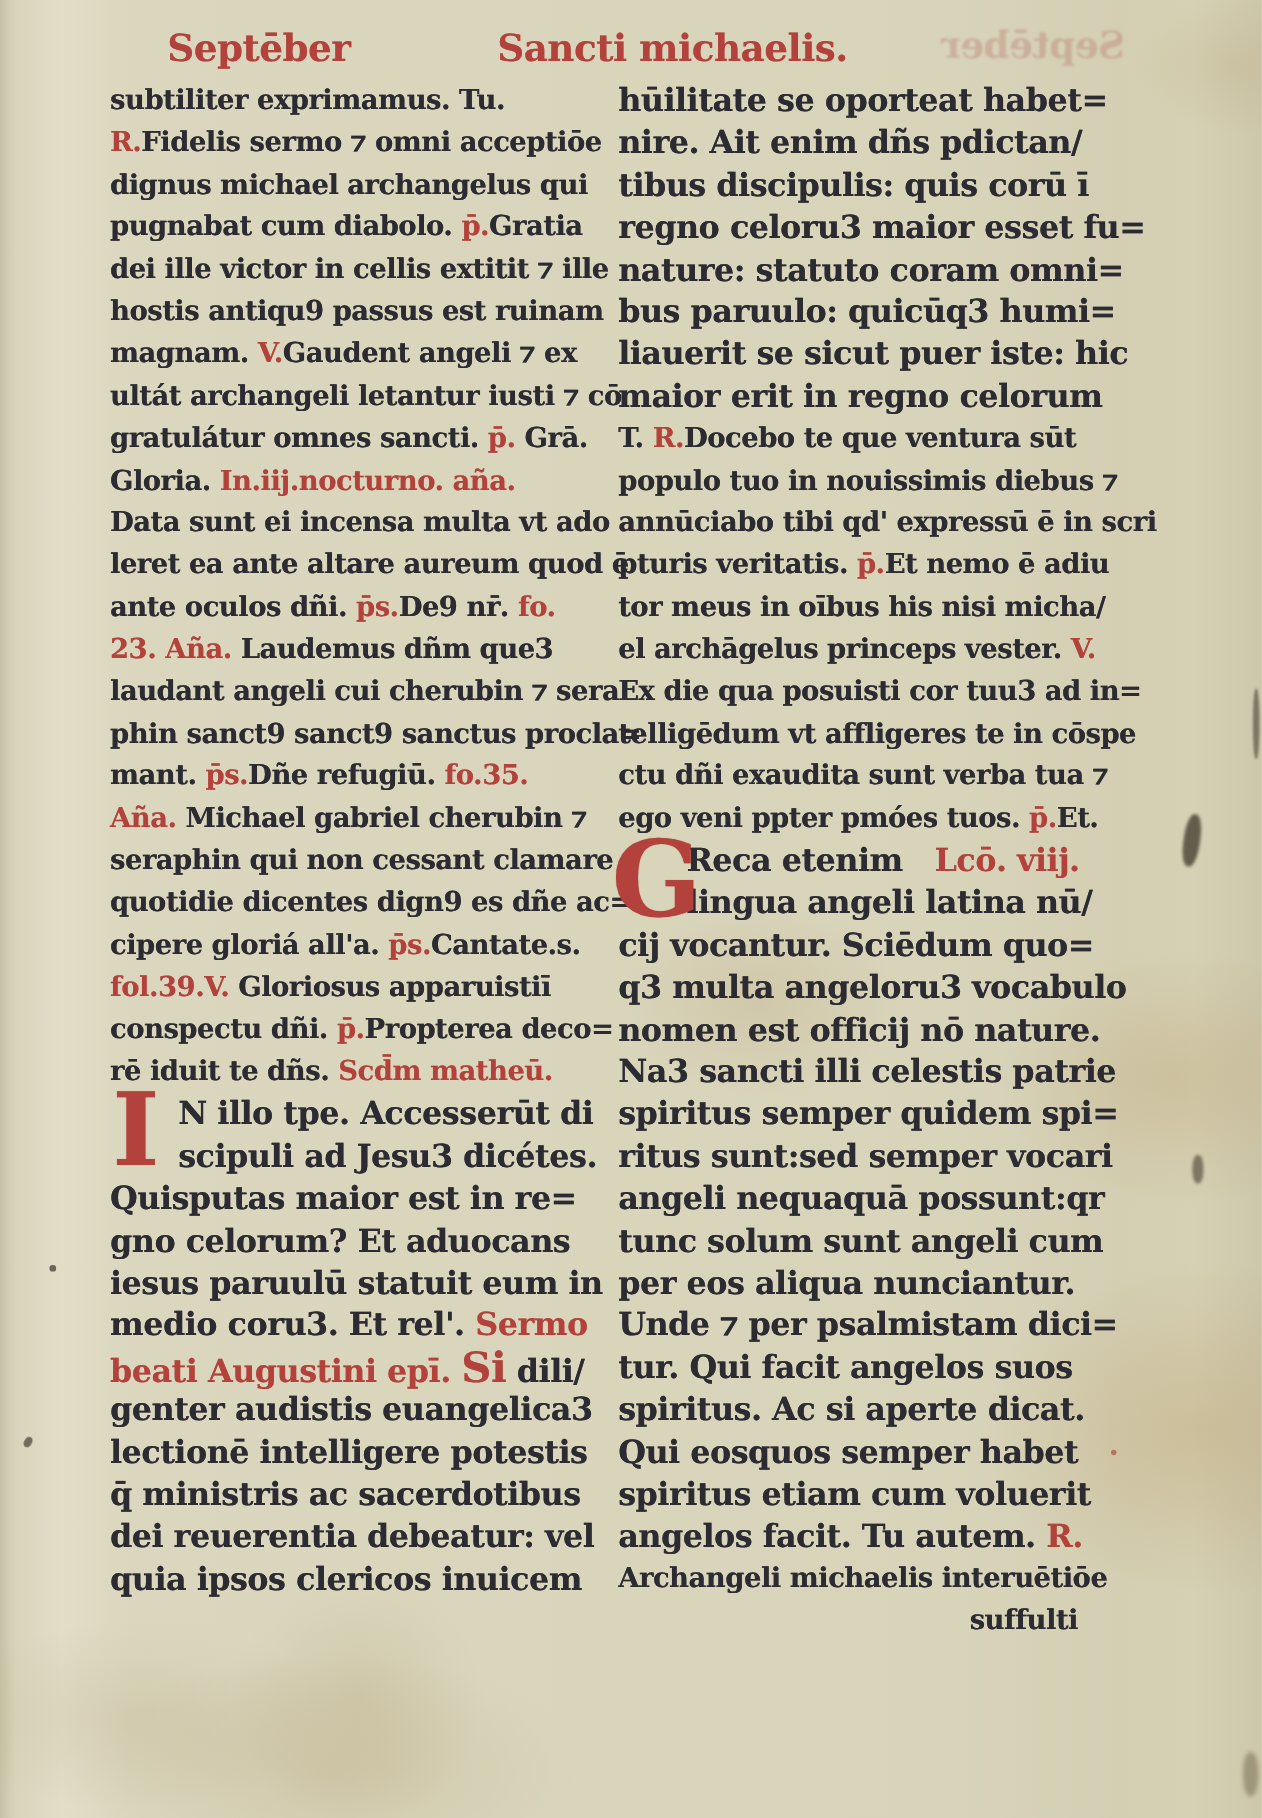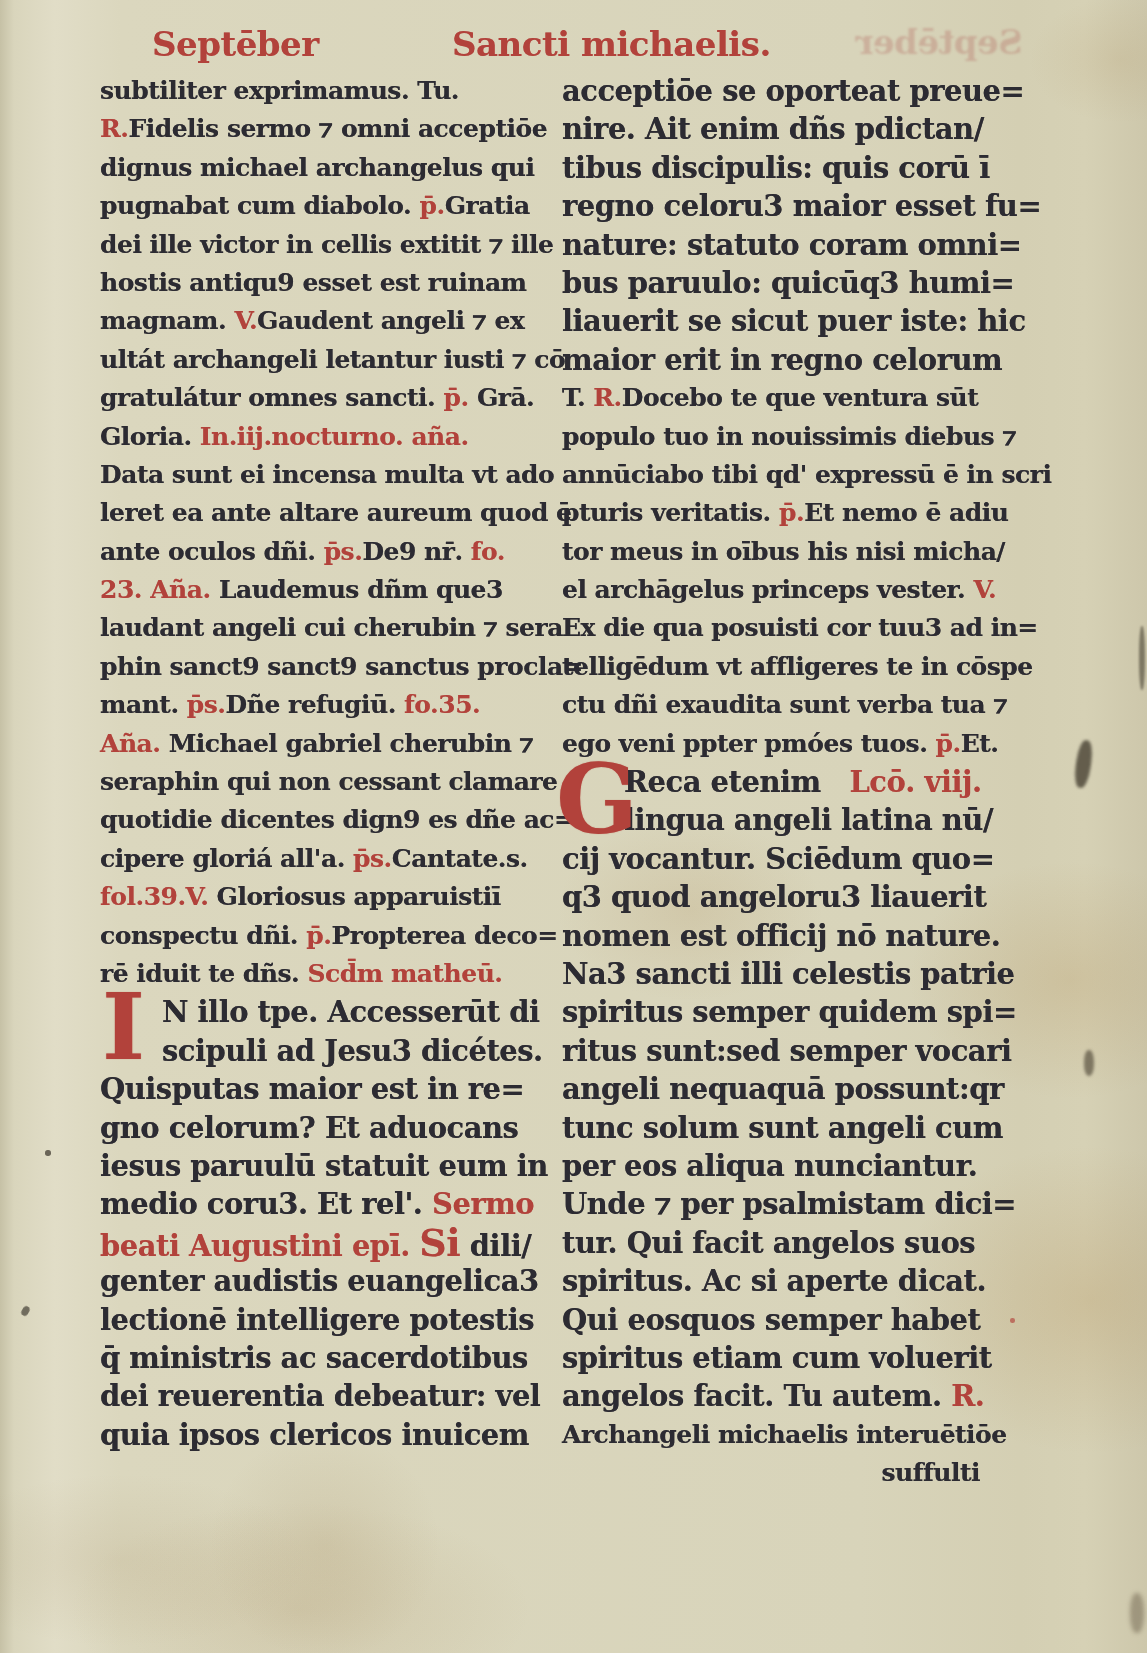--- a/index.html
+++ b/index.html
@@ -71,21 +71,21 @@
 
   <span id="ghost-header">Septēber</span>
 
   <div id="col-left" class="col">
     <span id="dropcap-left" class="dropcap">I</span>
   <div class="line s"><span class="seg-k" style="white-space: pre;">subtiliter exprimamus. Tu.</span></div>
       <div class="line s"><span class="seg-r" style="white-space: pre;">R.</span><span class="seg-k" style="white-space: pre; margin-top: 14px;">Fidelis sermo ⁊ omni acceptiōe</span></div>
       <div class="line s"><span class="seg-k" style="white-space: pre;">dignus michael archangelus qui</span></div>
       <div class="line s"><span class="seg-k" style="white-space: pre;">pugnabat cum diabolo. </span><span class="seg-r" style="white-space: pre;">p̄.</span><span class="seg-k" style="white-space: pre;">Gratia</span></div>
       <div class="line s"><span class="seg-k" style="white-space: pre;">dei ille victor in cellis extitit ⁊ ille</span></div>
-      <div class="line s"><span class="seg-k" style="white-space: pre;">hostis antiqu9 esset est ruinam</span></div>
+      <div class="line s"><span class="seg-k" style="white-space: pre;">hostis antiqu9 passus est ruinam</span></div>
       <div class="line s"><span class="seg-k" style="white-space: pre;">magnam. </span><span class="seg-r" style="white-space: pre;">V.</span><span class="seg-k" style="white-space: pre;">Gaudent angeli ⁊ ex</span></div>
       <div class="line s"><span class="seg-k" style="white-space: pre;">ultát archangeli letantur iusti ⁊ cō</span></div>
       <div class="line s"><span class="seg-k" style="white-space: pre;">gratulátur omnes sancti. </span><span class="seg-r" style="white-space: pre;">p̄. </span><span class="seg-k" style="white-space: pre;">Grā.</span></div>
       <div class="line s"><span class="seg-k" style="white-space: pre;">Gloria. </span><span class="seg-r" style="white-space: pre;">In.iij.nocturno. aña.</span></div>
       <div class="line s"><span class="seg-k" style="white-space: pre;">Data sunt ei incensa multa vt ado</span></div>
       <div class="line s"><span class="seg-k" style="white-space: pre;">leret ea ante altare aureum quod ē</span></div>
       <div class="line s"><span class="seg-k" style="white-space: pre; margin-top: 48px;">ante oculos dñi. </span><span class="seg-r" style="white-space: pre;">p̄s.</span><span class="seg-k" style="white-space: pre;">De9 nr̄. </span><span class="seg-r" style="white-space: pre;">fo.</span></div>
       <div class="line s"><span class="seg-r" style="white-space: pre;">23. Aña. </span><span class="seg-k" style="white-space: pre;">Laudemus dñm que3</span></div>
       <div class="line s"><span class="seg-k" style="white-space: pre;">laudant angeli cui cherubin ⁊ sera</span></div>
       <div class="line s"><span class="seg-k" style="white-space: pre;">phin sanct9 sanct9 sanctus procla=</span></div>
@@ -106,42 +106,42 @@
       <div class="line l"><span class="seg-r" style="white-space: pre;">beati Augustini epī. </span><span class="seg-rb" style="white-space: pre;">Si</span><span class="seg-k" style="white-space: pre;"> dili/</span></div>
       <div class="line l"><span class="seg-k" style="white-space: pre;">genter audistis euangelica3</span></div>
       <div class="line l"><span class="seg-k" style="white-space: pre;">lectionē intelligere potestis</span></div>
       <div class="line l"><span class="seg-k" style="white-space: pre;">q̄ ministris ac sacerdotibus</span></div>
       <div class="line l"><span class="seg-k" style="white-space: pre;">dei reuerentia debeatur: vel</span></div>
       <div class="line l"><span class="seg-k" style="white-space: pre;">quia ipsos clericos inuicem</span></div>
     </div>
 
   <div id="col-right" class="col">
     <span id="dropcap-right" class="dropcap">G</span>
-  <div class="line l"><span class="seg-k" style="white-space: pre;">acceptiōe se oporteat preue=</span></div>
+  <div class="line l"><span class="seg-k" style="white-space: pre;">hūilitate se oporteat habet=</span></div>
       <div class="line l"><span class="seg-k" style="white-space: pre;">nire. Ait enim dñs pdictan/</span></div>
       <div class="line l"><span class="seg-k" style="white-space: pre;">tibus discipulis: quis corū ī</span></div>
       <div class="line l"><span class="seg-k" style="white-space: pre;">regno celoru3 maior esset fu=</span></div>
       <div class="line l"><span class="seg-k" style="white-space: pre;">nature: statuto coram omni=</span></div>
       <div class="line l"><span class="seg-k" style="white-space: pre;">bus paruulo: quicūq3 humi=</span></div>
       <div class="line l"><span class="seg-k" style="white-space: pre;">liauerit se sicut puer iste: hic</span></div>
       <div class="line l"><span class="seg-k" style="white-space: pre;">maior erit in regno celorum</span></div>
       <div class="line s"><span class="seg-k" style="white-space: pre;">T. </span><span class="seg-r" style="white-space: pre;">R.</span><span class="seg-k" style="white-space: pre;">Docebo te que ventura sūt</span></div>
       <div class="line s"><span class="seg-k" style="white-space: pre;">populo tuo in nouissimis diebus ⁊</span></div>
       <div class="line s"><span class="seg-k" style="white-space: pre;">annūciabo tibi qd' expressū ē in scri</span></div>
       <div class="line s"><span class="seg-k" style="white-space: pre;">pturis veritatis. </span><span class="seg-r" style="white-space: pre;">p̄.</span><span class="seg-k" style="white-space: pre;">Et nemo ē adiu</span></div>
       <div class="line s"><span class="seg-k" style="white-space: pre;">tor meus in oībus his nisi micha/</span></div>
       <div class="line s"><span class="seg-k" style="white-space: pre;">el archāgelus princeps vester. </span><span class="seg-r" style="white-space: pre;">V.</span></div>
       <div class="line s"><span class="seg-k" style="white-space: pre;">Ex die qua posuisti cor tuu3 ad in=</span></div>
       <div class="line s"><span class="seg-k" style="white-space: pre;">telligēdum vt affligeres te in cōspe</span></div>
       <div class="line s"><span class="seg-k" style="white-space: pre;">ctu dñi exaudita sunt verba tua ⁊</span></div>
       <div class="line s"><span class="seg-k" style="white-space: pre;">ego veni ppter pmóes tuos. </span><span class="seg-r" style="white-space: pre;">p̄.</span><span class="seg-k" style="white-space: pre;">Et.</span></div>
       <div class="line l ind"><span class="seg-k" style="white-space: pre;">Reca etenim   </span><span class="seg-r" style="white-space: pre;">Lcō. viij.</span></div>
       <div class="line l ind"><span class="seg-k" style="white-space: pre;">lingua angeli latina nū/</span></div>
       <div class="line l"><span class="seg-k" style="white-space: pre;">cij vocantur. Sciēdum quo=</span></div>
-      <div class="line l"><span class="seg-k" style="white-space: pre;">q3 quod angeloru3 liauerit</span></div>
+      <div class="line l"><span class="seg-k" style="white-space: pre;">q3 multa angeloru3 vocabulo</span></div>
       <div class="line l"><span class="seg-k" style="white-space: pre;">nomen est officij nō nature.</span></div>
       <div class="line l"><span class="seg-k" style="white-space: pre;">Na3 sancti illi celestis patrie</span></div>
       <div class="line l"><span class="seg-k" style="white-space: pre;">spiritus semper quidem spi=</span></div>
       <div class="line l"><span class="seg-k" style="white-space: pre;">ritus sunt:sed semper vocari</span></div>
       <div class="line l"><span class="seg-k" style="white-space: pre;">angeli nequaquā possunt:qr</span></div>
       <div class="line l"><span class="seg-k" style="white-space: pre;">tunc solum sunt angeli cum</span></div>
       <div class="line l"><span class="seg-k" style="white-space: pre;">per eos aliqua nunciantur.</span></div>
       <div class="line l"><span class="seg-k" style="white-space: pre;">Unde ⁊ per psalmistam dici=</span></div>
       <div class="line l"><span class="seg-k" style="white-space: pre;">tur. Qui facit angelos suos</span></div>
       <div class="line l"><span class="seg-k" style="white-space: pre;">spiritus. Ac si aperte dicat.</span></div>

